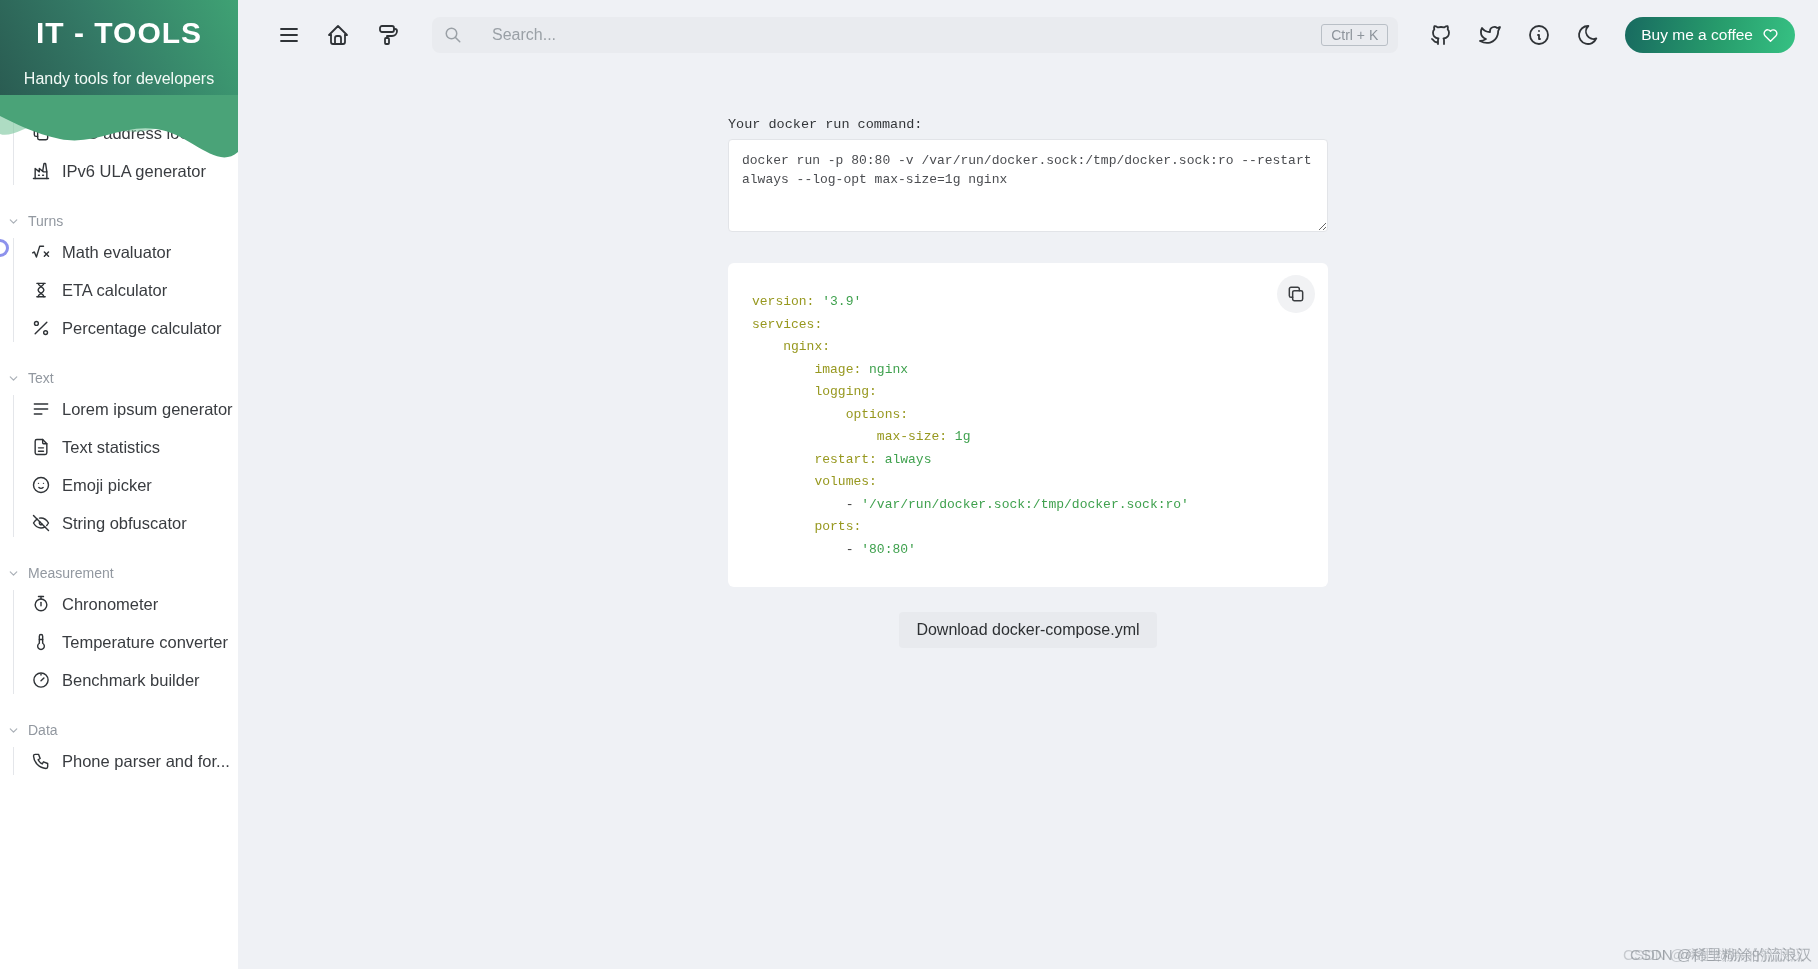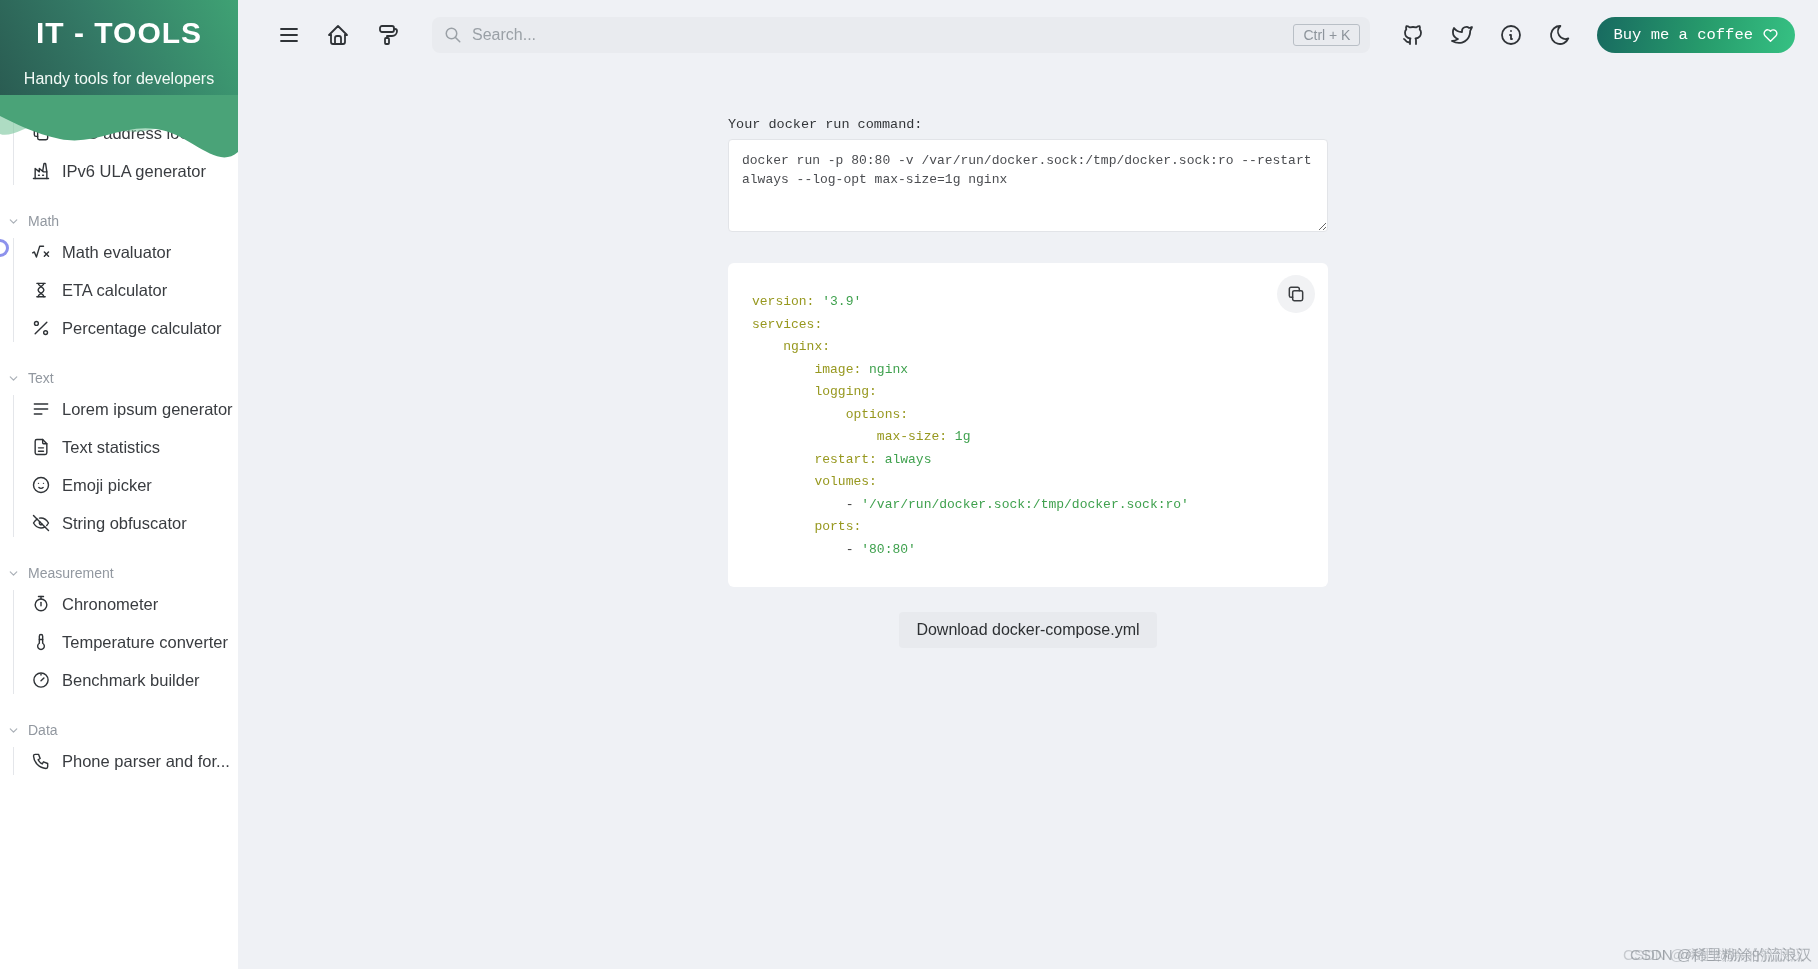--- a/index.html
+++ b/index.html
@@ -38,30 +38,30 @@
     border-radius:50%; border:3px solid #8d92ec; background:#fff; }
 
   
   .main { flex:1; position:relative; height:100%; }
 
   .topbar { display:flex; align-items:center; height:70px; padding:0 23px 0 31px; gap:9px; }
   .tbtn { width:40px; height:40px; border:none; background:transparent; border-radius:6px;
     display:flex; align-items:center; justify-content:center; cursor:pointer; color:#2f3337; flex:none; }
   .tico { width:24px; height:24px; }
   .searchbar { flex:1; display:flex; align-items:center; height:36px; margin:0 14px 0 16px;
-    background:#e9ebef; border-radius:8px; padding:0 10px 0 12px; cursor:text; }
+    background:#e9ebef; border-radius:8px; padding:0 10px 0 12px; cursor:text;gap:20px; }
   .searchbar .tico { width:18px; height:18px; color:#9aa0a6; flex:none; }
   .searchbar input { flex:1; border:none; background:transparent; outline:none;
     font-size:16px; color:#45484c; margin-left:10px; font-family:"Liberation Sans",sans-serif; }
   .searchbar input::placeholder { color:#9aa0a6; }
   .kbd { border:1px solid #b9bfc6; border-radius:3px; padding:2px 9px; color:#8d949b;
     font-size:14px; white-space:nowrap; }
   .coffee { display:flex; align-items:center; gap:9px; height:36px; padding:0 16px; margin-left:8px;
     border:none; border-radius:18px; cursor:pointer; color:#fff; font-size:15.5px;
-    font-family:Liberation Mono, monospace;
+    font-family:Liberation Sans, sans-serif;
     background:linear-gradient(100deg,#186a60 0%,#279c6c 55%,#36c183 100%); flex:none; }
   .coffee .tico { width:17px; height:17px; color:#fff; }
 
   .content { width:600px; margin:0 auto; position:relative; }
   .tool-head { position:relative; margin-top:28px; }
   .tool-title { font-size:42px; line-height:1.12; font-weight:400; color:#36383b; max-width:520px; }
   .fav { position:absolute; top:32px; right:6px; width:20px; height:20px; color:#d3d6db; cursor:pointer; }
   .tool-divider { width:200px; height:1px; background:#dfe2e6; margin:17px 0 18px; }
   .tool-desc { font-size:17px; color:#77797c; }
 
@@ -129,21 +129,21 @@
             </div>
           </div>
         </div>
         <div>
           <div class="nav-sec-header">
             <span class="chev">
               <svg viewBox="0 0 24 24" fill="none" stroke="currentColor" stroke-width="2.2" stroke-linecap="round" stroke-linejoin="round">
                 <path d="M6 9l6 6l6-6"></path>
               </svg>
             </span>
-            <span>Math</span>
+            <span>Turns</span>
           </div>
           <div class="nav-sec-items">
             <div class="nav-item">
               <span class="nico">
                 <svg viewBox="0 0 24 24" fill="none" stroke="currentColor" stroke-width="1.7" stroke-linecap="round" stroke-linejoin="round">
                   <path d="M2 13l2-1l2.5 6l4-13h4.5"></path>
                   <path d="M16 12l5 5"></path>
                   <path d="M21 12l-5 5"></path>
                 </svg>
               </span>

